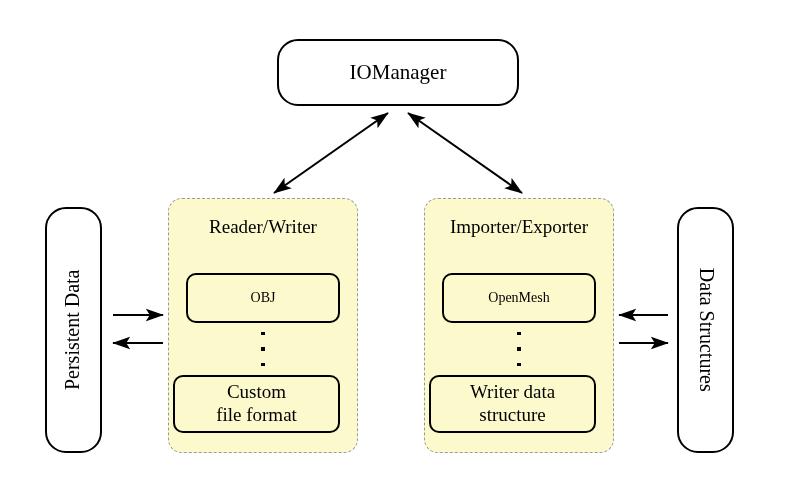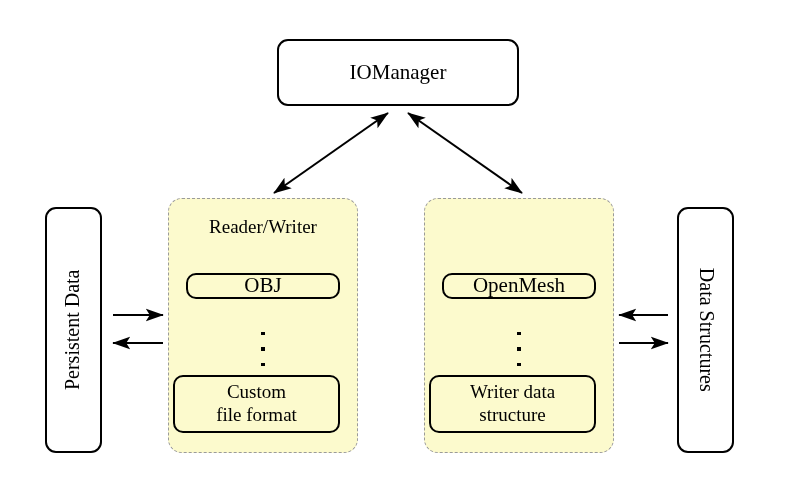--- a/index.html
+++ b/index.html
@@ -31,21 +31,21 @@
     align-items: center;
     justify-content: center;
     text-align: center;
     line-height: 1.18;
   }
 
   
   .hard-box {
     background: #ffffff;
     border: 2.4px solid #000000;
-    border-radius: 11px;
+    border-radius: 21px;
   }
 
   
   .group-box {
     background: #fcfacd;
     border: 1.6px dashed #9a9a9a;
     border-radius: 14px;
     display: block;
   }
 
@@ -110,22 +110,22 @@
     top: 17px;
     text-align: center;
     font-size: 19px;
     white-space: nowrap;
   }
 
   .inner-top {
     left: 17px;
     right: 17px;
     top: 74px;
-    height: 26px;
-    font-size: 21px;
+    height: 50px;
+    font-size: 14px;
   }
   .inner-bottom {
     left: 4px;
     right: 17px;
     top: 176px;
     height: 58px;
     font-size: 19px;
   }
 
   
@@ -219,20 +219,21 @@
     <div class="inner-box inner-bottom">
       <span>
         <span>Custom</span><br>
         <span>file format</span>
       </span>
     </div>
   </div>
 
   <div class="node group-box" id="importerexporter-group">
 
+    <div class="group-title">Importer/Exporter</div>
 
     <div class="inner-box inner-top">
       <span>OpenMesh</span>
     </div>
 
     <div class="vdots">
       <i></i>
         <i></i>
         <i></i>
     </div>

